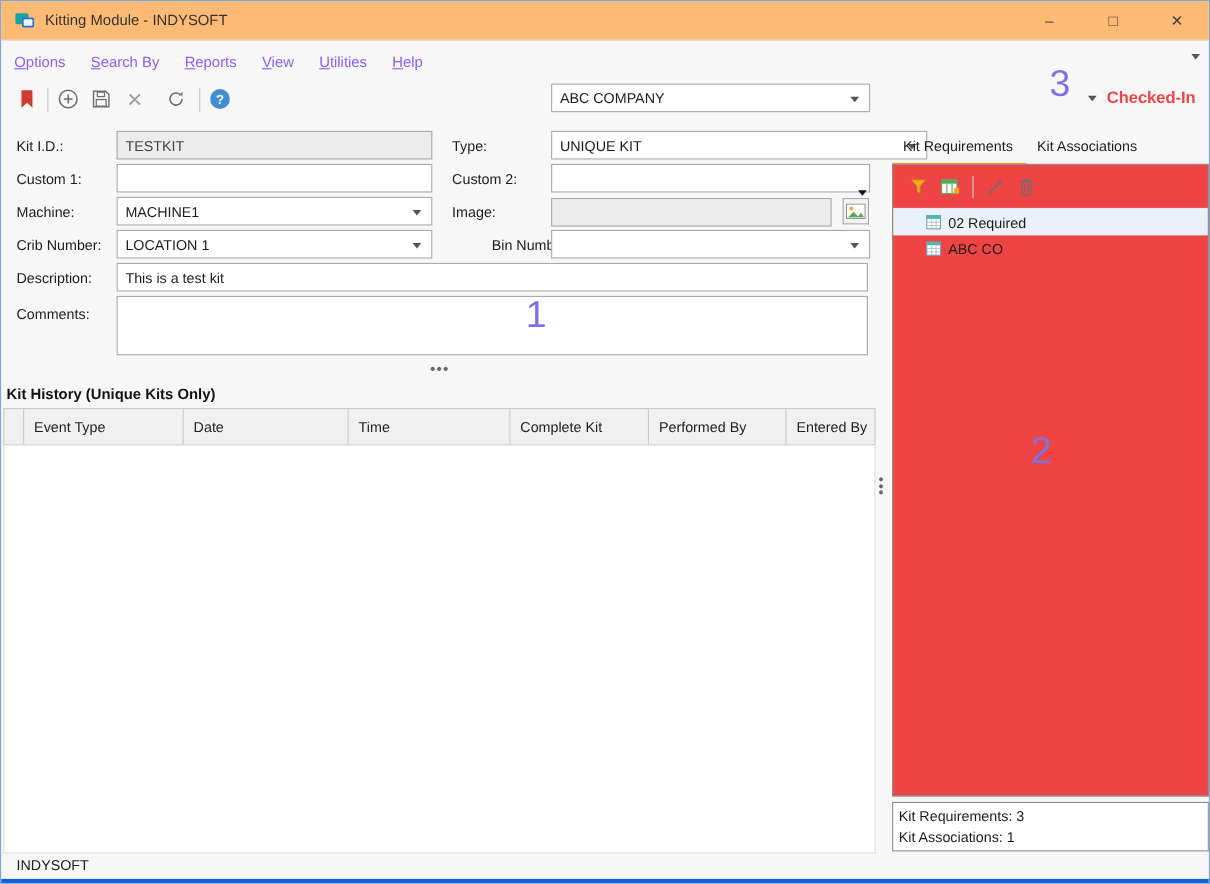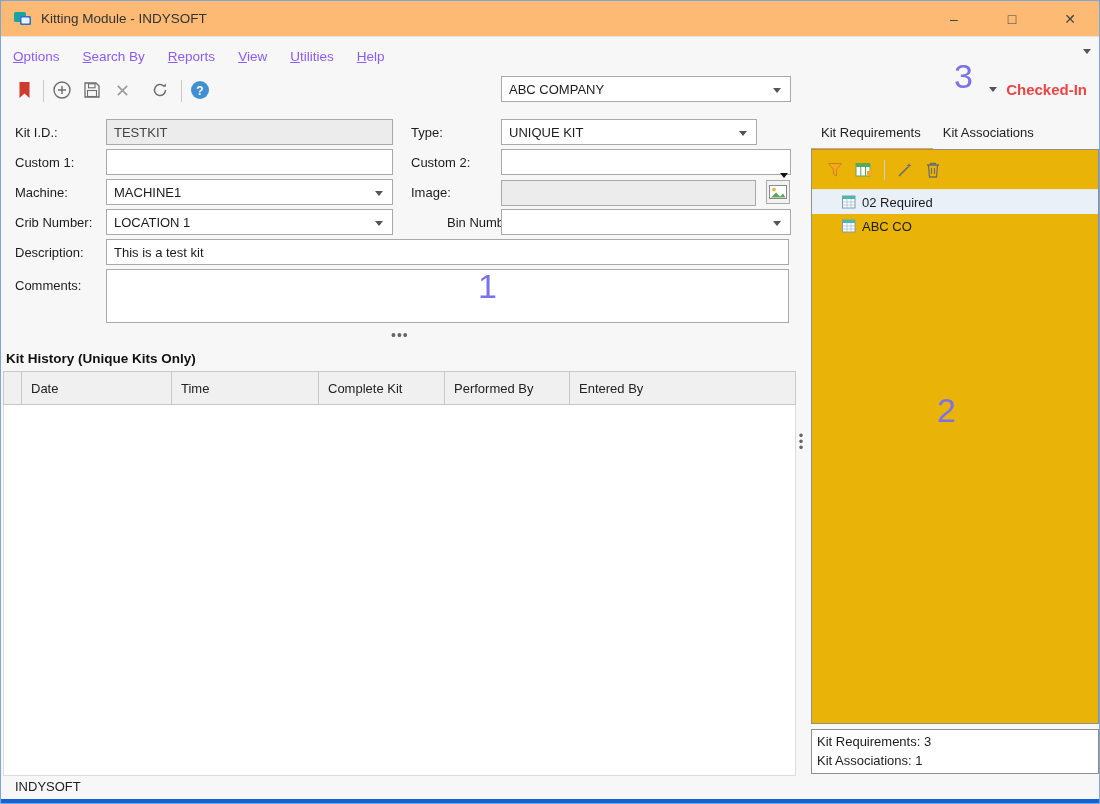--- a/index.html
+++ b/index.html
@@ -90,21 +90,21 @@
     border-right:1px solid #c8c8c8; display:flex; align-items:center;
     padding-left:9px; font-size:13px; color:#222;
   }
   .history-body { height:371px; background:#fff; border:1px solid #dcdcdc; border-top:none; }
   
   .rp-tabs { position:absolute; left:810px; top:118px; display:flex; }
   .rp-tab { padding:6px 12px 8px 10px; font-size:13px; color:#222; }
   .rp-tab.active { border-bottom:3px solid #f5a623; }
   .rp-box {
     position:absolute; left:810px; top:148px; width:288px; height:575px;
-    background:#eab308; border:1px solid #8f8f8f;
+    background:#ef4444; border:1px solid #8f8f8f;
   }
   .rp-toolbar { height:40px; display:flex; align-items:center; padding-left:10px; border-bottom:1px solid #e6e6e6; }
   .rp-tb-btn { width:28px; height:26px; display:flex; align-items:center; justify-content:center; }
   .rp-sep { width:1px; height:20px; background:#cdcdcd; margin:0 6px; }
   .tree-row { height:24px; display:flex; align-items:center; padding-left:28px; font-size:13px; }
   .tree-row.alt { background:#e9f0f8; }
   .tree-row .tree-icon { margin-right:6px; display:flex; }
   .rp-summary {
     position:absolute; left:810px; top:728px; width:288px; height:45px;
     background:#fff; border:1px solid #8f8f8f; padding:2px 5px; font-size:13px;
@@ -203,21 +203,21 @@
   </div>
 
   <div class="status-right">
     <span class="status-arrow"></span>
     <span class="status-text">Checked-In</span>
   </div>
 
   <span class="field-label" style="left:14px; top:124px;">Kit I.D.:</span>
   <input class="textbox disabled" style="left: 105px; top: 118px; width: 287px;" readonly="" value="TESTKIT">
   <span class="field-label" style="left:410px; top:124px;">Type:</span>
-  <div class="combo" style="left:500px; top:118px; width:256px;">
+  <div class="combo" style="left:500px; top:118px; width:342px;">
     <span>UNIQUE KIT</span>
     <span class="combo-arrow"></span>
   </div>
 
   <span class="field-label" style="left:14px; top:154px;">Custom 1:</span>
   <input class="textbox" style="left: 105px; top: 148px; width: 287px;" value="">
   <span class="field-label" style="left:410px; top:154px;">Custom 2:</span>
   <input class="textbox" style="left: 500px; top: 148px; width: 290px;" value="">
 
   <span class="field-label" style="left:14px; top:184px;">Machine:</span>
@@ -253,20 +253,21 @@
   <span class="field-label" style="left:14px; top:277px;">Comments:</span>
   <textarea class="comments-box" style=""></textarea>
 
   <div class="h-splitter">•••</div>
   <div class="v-splitter">•<br>•<br>•</div>
 
   <div class="history-title">Kit History (Unique Kits Only)</div>
   <div class="history-table">
     <div class="history-header">
       <div class="hcell" style="width:18px;"></div>
+      <div class="hcell" style="width:145px;">Event Type</div>
       <div class="hcell" style="width:150px;">Date</div>
       <div class="hcell" style="width:147px;">Time</div>
       <div class="hcell" style="width:126px;">Complete Kit</div>
       <div class="hcell" style="width:125px;">Performed By</div>
       <div class="hcell" style="flex:1; border-right:none;">Entered By</div>
     </div>
     <div class="history-body"></div>
   </div>
 
   <div class="rp-tabs">

